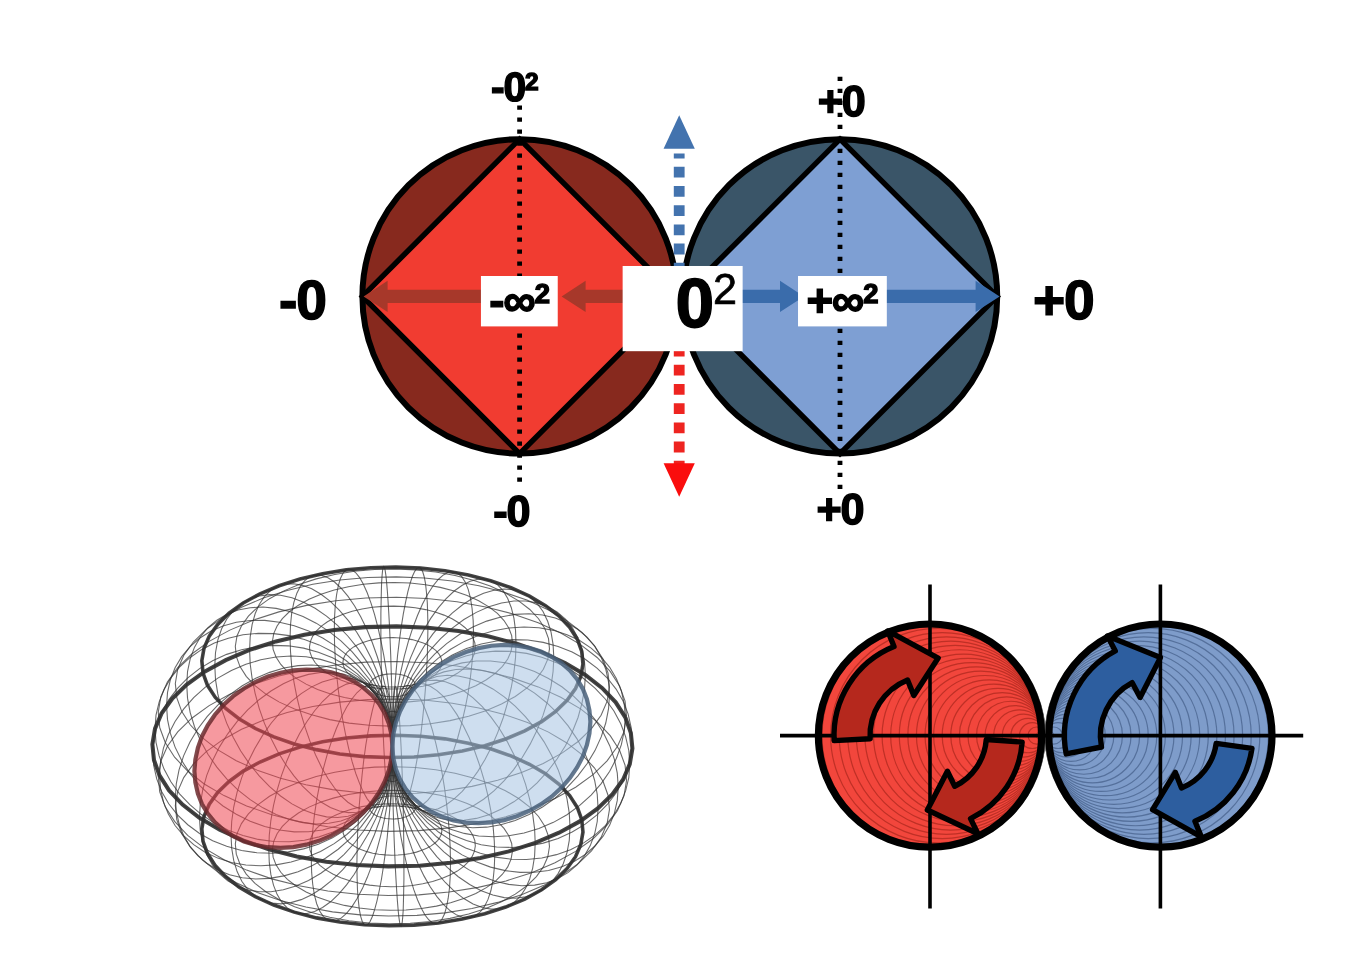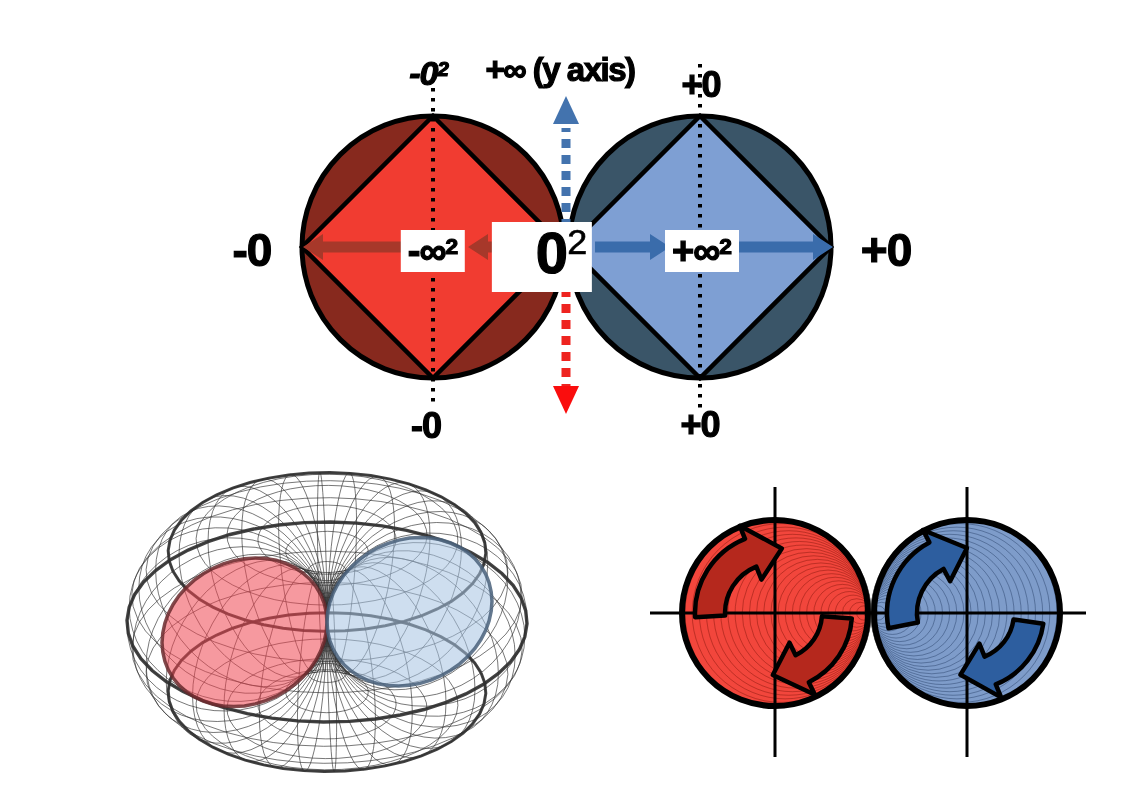--- a/index.html
+++ b/index.html
@@ -4,21 +4,21 @@
 <style>
   html,body{margin:0;padding:0;background:#ffffff;}
   .stage{position:relative;width:1123px;height:794px;background:#fff;overflow:hidden;
          font-family:"Liberation Sans","DejaVu Sans",sans-serif;}
   #fig{position:absolute;left:0;top:0;}
   .lab{position:absolute;transform:translate(-50%,-50%);color:#000;font-weight:bold;
        white-space:nowrap;line-height:1;letter-spacing:-1px;
        -webkit-text-stroke:1.2px #000;}
   .sz46{font-size:46px;}
   .sz36{font-size:36px;}
-  .sz34{font-size:34px;font-style:italic;}
+  .sz34{font-size:34px;}
   .sz33{font-size:33px;letter-spacing:-1.5px;}
   .sz38{font-size:38px;}
   .sup{font-size:0.60em;vertical-align:0.45em;letter-spacing:0;}
   .wbox{background:#ffffff;padding:2px 7px;}
   .zero-box{background:#ffffff;padding:2px 5px 10px 5px;font-size:58px;}
   .zero-box .sup{font-size:0.62em;font-weight:400;-webkit-text-stroke:0.6px #000;vertical-align:0.52em;}
 </style>
 </head>
 <body>
 
@@ -233,28 +233,27 @@
         <path d="M1043.3,623.7 A77,77 0 0 1 995.8,684.4 L1001.1,697.4 L960.5,674.7 L979.4,643.6 L984.6,656.6 A47,47 0 0 0 1013.5,619.5 Z" fill="#2d5e9f" stroke="#000" stroke-width="4.5" stroke-linejoin="round"></path>
       </g>
     </svg>
 
   <div class="lab sz46" style="left:252px;top:250px;">-0</div>
   <div class="lab sz46" style="left:886px;top:250px;">+0</div>
 
   <div class="lab sz34" style="left:429px;top:73px;">
     <span>-0</span><span class="sup">2</span>
   </div>
-  <div class="lab sz33" style="left:560px;top:69px;">+∞ (y axis)</div>
   <div class="lab sz36" style="left:701px;top:85px;">+0</div>
 
   <div class="lab sz36" style="left:426px;top:426px;">-0</div>
   <div class="lab sz36" style="left:700px;top:425px;">+0</div>
 
   <div class="lab sz38 wbox" style="left:433px;top:251px;">
     <span>-∞</span><span class="sup">2</span>
   </div>
   <div class="lab sz38 wbox" style="left:702px;top:251px;">
     <span>+∞</span><span class="sup">2</span>
   </div>
-  <div class="lab zero-box" style="left:542px;top:257px;padding-left:44px;">
+  <div class="lab zero-box" style="left:569px;top:257px;padding-left:44px;">
     <span>0</span><span class="sup">2</span>
   </div>
 </div>
 
 </body></html>

